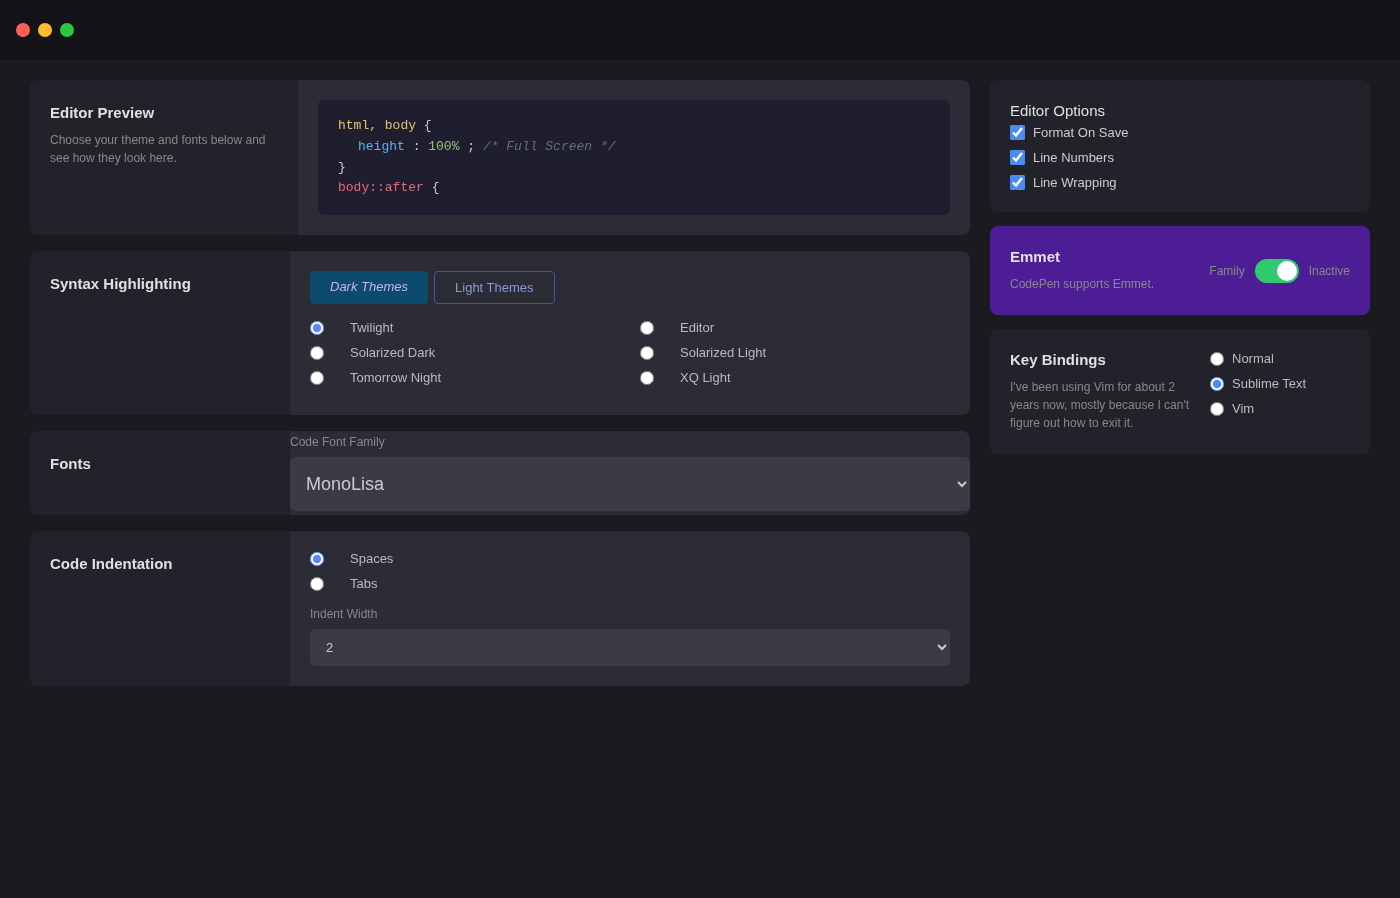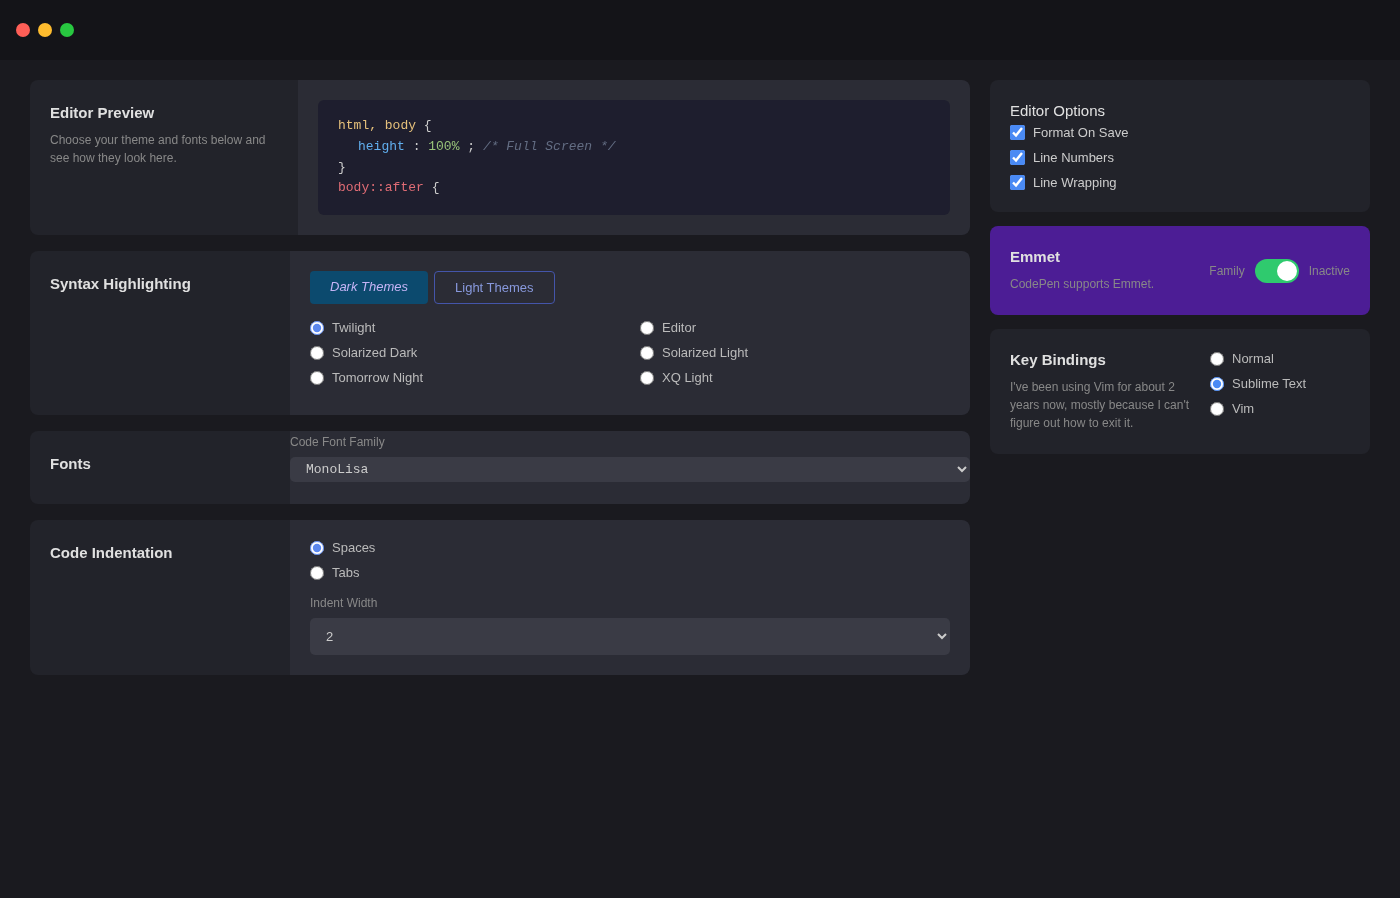--- a/index.html
+++ b/index.html
@@ -158,21 +158,21 @@
       display: flex;
       gap: 20px;
     }
     .theme-col {
       flex: 1;
     }
 
     .radio-item {
       display: flex;
       align-items: center;
-      gap: 8px;
+      gap: 26px;
       margin-bottom: 10px;
       font-size: 13px;
       color: #bbb;
       cursor: pointer;
     }
     .radio-item input[type="radio"] {
       accent-color: #5b87ee;
       width: 14px;
       height: 14px;
     }
@@ -184,26 +184,25 @@
     .font-label {
       font-size: 12px;
       color: #888;
       margin-bottom: 8px;
     }
     .font-select {
       width: 100%;
       background: #3a3b45;
       border: none;
       border-radius: 5px;
-      padding: 4px 12px;
+      padding: 16px 12px;
       color: #ccc;
-      font-size: 13px;
+      font-size: 18px;
       appearance: auto;
       cursor: pointer;
-      font-family: Liberation Mono, monospace;
     }
     .font-byline {
       font-size: 11px;
       color: #666;
       margin-top: 6px;
     }
 
     
     .indent-radios {
       margin-bottom: 16px;

